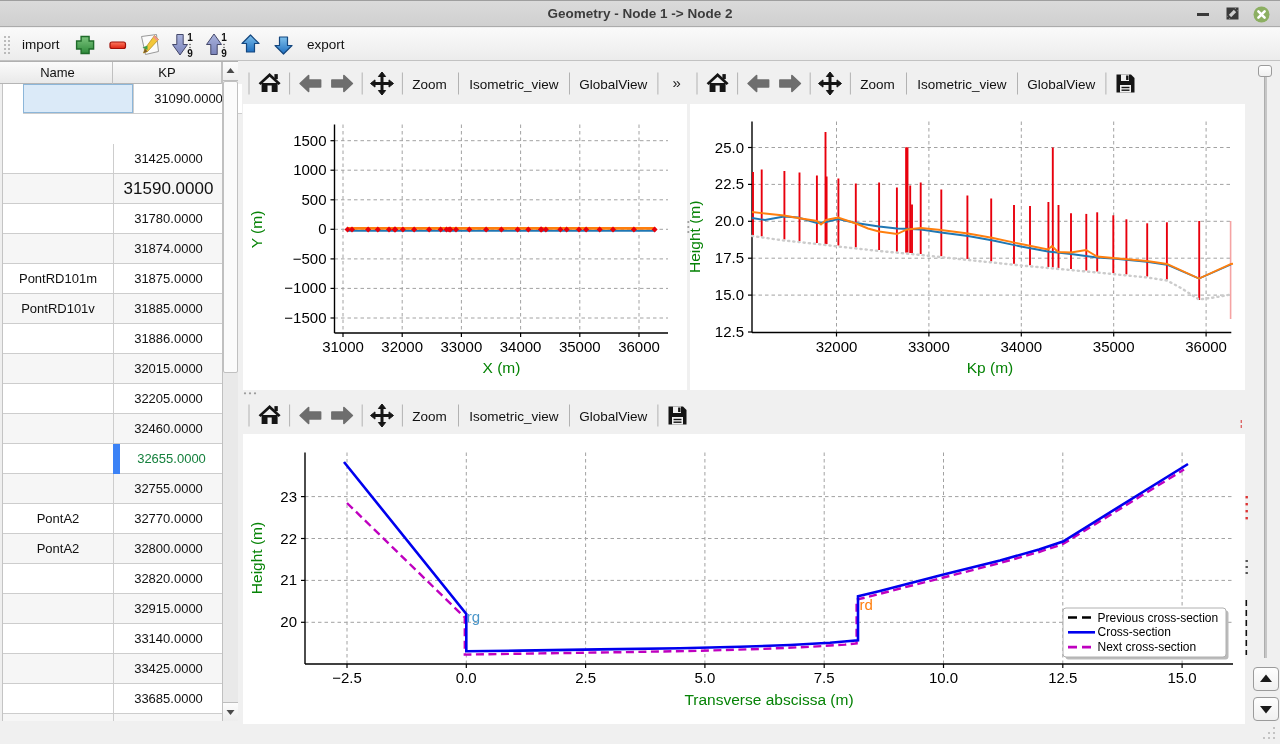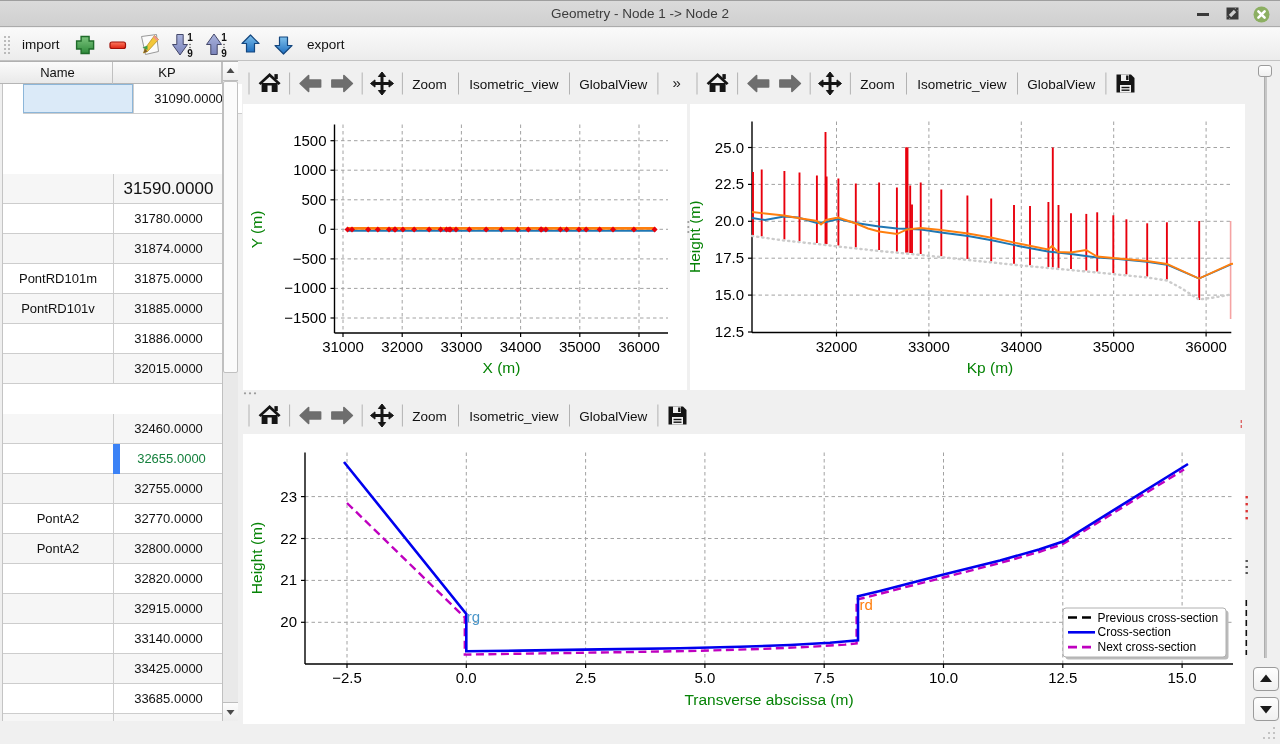--- a/index.html
+++ b/index.html
@@ -2,21 +2,21 @@
 <html><head><meta charset="utf-8"><style>
 *{margin:0;padding:0;box-sizing:border-box}
 html,body{width:1280px;height:744px;overflow:hidden;background:#f0f0f0;
 font-family:"Liberation Sans",sans-serif;position:relative}
 .abs{position:absolute}
 </style></head><body>
 
 <div class="abs" style="left:0;top:0;width:1280px;height:27px;
 background:linear-gradient(#dadada,#d0d0d0);border-top:1px solid #9e9e9e;border-bottom:1px solid #ababab;">
  <div class="abs" style="left:0;top:0;width:1280px;height:26px;text-align:center;line-height:26px;
- font-size:13.5px;font-weight:normal;color:#3c3c3c;">Geometry - Node 1 -&gt; Node 2</div>
+ font-size:13.5px;font-weight:bold;color:#3c3c3c;">Geometry - Node 1 -&gt; Node 2</div>
  <div class="abs" style="left:1197px;top:11.5px;width:12px;height:3px;background:#3a3a3a;"></div>
  <svg class="abs" style="left:1226px;top:6px" width="13" height="13">
    <rect x="0.5" y="0.5" width="12" height="12" fill="#3a3a3a"></rect>
    <path d="M2.5,10.5 L10.5,2.5" stroke="#cfcfcf" stroke-width="3.2"></path>
    <path d="M7,2 h4 v4 z" fill="#3a3a3a"></path>
       <path d="M2,7 v4 h4 z" fill="#3a3a3a"></path>
  </svg>
  <svg class="abs" style="left:1253px;top:5px" width="17" height="17">
    <circle cx="8.5" cy="8.5" r="8" fill="#8caf62"></circle>
    <path d="M5.4,5.4 L11.6,11.6 M11.6,5.4 L5.4,11.6" stroke="#fff" stroke-width="2.6" stroke-linecap="round"></path>
@@ -98,20 +98,23 @@
 <div class="abs" style="left:0;top:61px;width:238px;height:660px;background:#fff;border:1px solid #b0b0b0;border-left:none;">
     <div class="abs" style="left:0;top:0;width:222px;height:22px;background:linear-gradient(#fbfbfb,#e9e9e9);border-bottom:1px solid #b5b5b5;">
       <div class="abs" style="left:3px;top:0;width:110px;height:22px;border-right:1px solid #c0c0c0;text-align:center;line-height:22px;font-size:13px;color:#111">Name</div>
       <div class="abs" style="left:113px;top:0;width:109px;height:22px;border-right:1px solid #c0c0c0;text-align:center;line-height:22px;font-size:13px;color:#111">KP</div>
     </div>
     <div class="abs" style="left:0;top:22px;width:3px;height:637px;background:#efefef;border-right:1px solid #c4c4c4;"></div>
     <div class="abs" style="left:3px;top:22px;width:219px;height:30px;background:#ffffff;border-bottom:1px solid #cdcdcd;margin-left:20px;">
       <div class="abs" style="left:0;top:0;width:110px;height:29px;background:#dbeaf8;border:1px solid #8cb6d9;"></div>
       <div class="abs" style="left:110px;top:0;width:110px;height:30px;border-left:1px solid #cdcdcd;text-align:center;line-height:29px;font-size:13px;color:#111">31090.0000</div>
     </div>
+    <div class="abs" style="left:3px;top:82px;width:219px;height:30px;background:#ffffff;border-bottom:1px solid #cdcdcd;">
+      <div class="abs" style="left:110px;top:0;width:110px;height:30px;border-left:1px solid #cdcdcd;text-align:center;line-height:29px;font-size:13px;color:#111">31425.0000</div>
+    </div>
     <div class="abs" style="left:3px;top:112px;width:219px;height:30px;background:#f6f6f6;border-bottom:1px solid #cdcdcd;">
       <div class="abs" style="left:110px;top:0;width:110px;height:30px;border-left:1px solid #cdcdcd;text-align:center;line-height:29px;font-size:17px;color:#111">31590.0000</div>
     </div>
     <div class="abs" style="left:3px;top:142px;width:219px;height:30px;background:#ffffff;border-bottom:1px solid #cdcdcd;">
       <div class="abs" style="left:110px;top:0;width:110px;height:30px;border-left:1px solid #cdcdcd;text-align:center;line-height:29px;font-size:13px;color:#111">31780.0000</div>
     </div>
     <div class="abs" style="left:3px;top:172px;width:219px;height:30px;background:#f6f6f6;border-bottom:1px solid #cdcdcd;">
       <div class="abs" style="left:110px;top:0;width:110px;height:30px;border-left:1px solid #cdcdcd;text-align:center;line-height:29px;font-size:13px;color:#111">31874.0000</div>
     </div>
     <div class="abs" style="left:3px;top:202px;width:219px;height:30px;background:#ffffff;border-bottom:1px solid #cdcdcd;">
@@ -120,20 +123,23 @@
     </div>
     <div class="abs" style="left:3px;top:232px;width:219px;height:30px;background:#f6f6f6;border-bottom:1px solid #cdcdcd;">
       <div class="abs" style="left:0;top:0;width:110px;height:30px;text-align:center;line-height:29px;font-size:13px;color:#111">PontRD101v</div>
       <div class="abs" style="left:110px;top:0;width:110px;height:30px;border-left:1px solid #cdcdcd;text-align:center;line-height:29px;font-size:13px;color:#111">31885.0000</div>
     </div>
     <div class="abs" style="left:3px;top:262px;width:219px;height:30px;background:#ffffff;border-bottom:1px solid #cdcdcd;">
       <div class="abs" style="left:110px;top:0;width:110px;height:30px;border-left:1px solid #cdcdcd;text-align:center;line-height:29px;font-size:13px;color:#111">31886.0000</div>
     </div>
     <div class="abs" style="left:3px;top:292px;width:219px;height:30px;background:#f6f6f6;border-bottom:1px solid #cdcdcd;">
       <div class="abs" style="left:110px;top:0;width:110px;height:30px;border-left:1px solid #cdcdcd;text-align:center;line-height:29px;font-size:13px;color:#111">32015.0000</div>
+    </div>
+    <div class="abs" style="left:3px;top:322px;width:219px;height:30px;background:#ffffff;border-bottom:1px solid #cdcdcd;">
+      <div class="abs" style="left:110px;top:0;width:110px;height:30px;border-left:1px solid #cdcdcd;text-align:center;line-height:29px;font-size:13px;color:#111">32205.0000</div>
     </div>
     <div class="abs" style="left:3px;top:352px;width:219px;height:30px;background:#f6f6f6;border-bottom:1px solid #cdcdcd;">
       <div class="abs" style="left:110px;top:0;width:110px;height:30px;border-left:1px solid #cdcdcd;text-align:center;line-height:29px;font-size:13px;color:#111">32460.0000</div>
     </div>
     <div class="abs" style="left:3px;top:382px;width:219px;height:30px;background:#ffffff;border-bottom:1px solid #cdcdcd;">
       <div class="abs" style="left:110px;top:0;width:110px;height:30px;border-left:7px solid #3b82f6;text-align:center;line-height:29px;font-size:13px;color:#15803d">32655.0000</div>
     </div>
     <div class="abs" style="left:3px;top:412px;width:219px;height:30px;background:#f6f6f6;border-bottom:1px solid #cdcdcd;">
       <div class="abs" style="left:110px;top:0;width:110px;height:30px;border-left:1px solid #cdcdcd;text-align:center;line-height:29px;font-size:13px;color:#111">32755.0000</div>
     </div>

